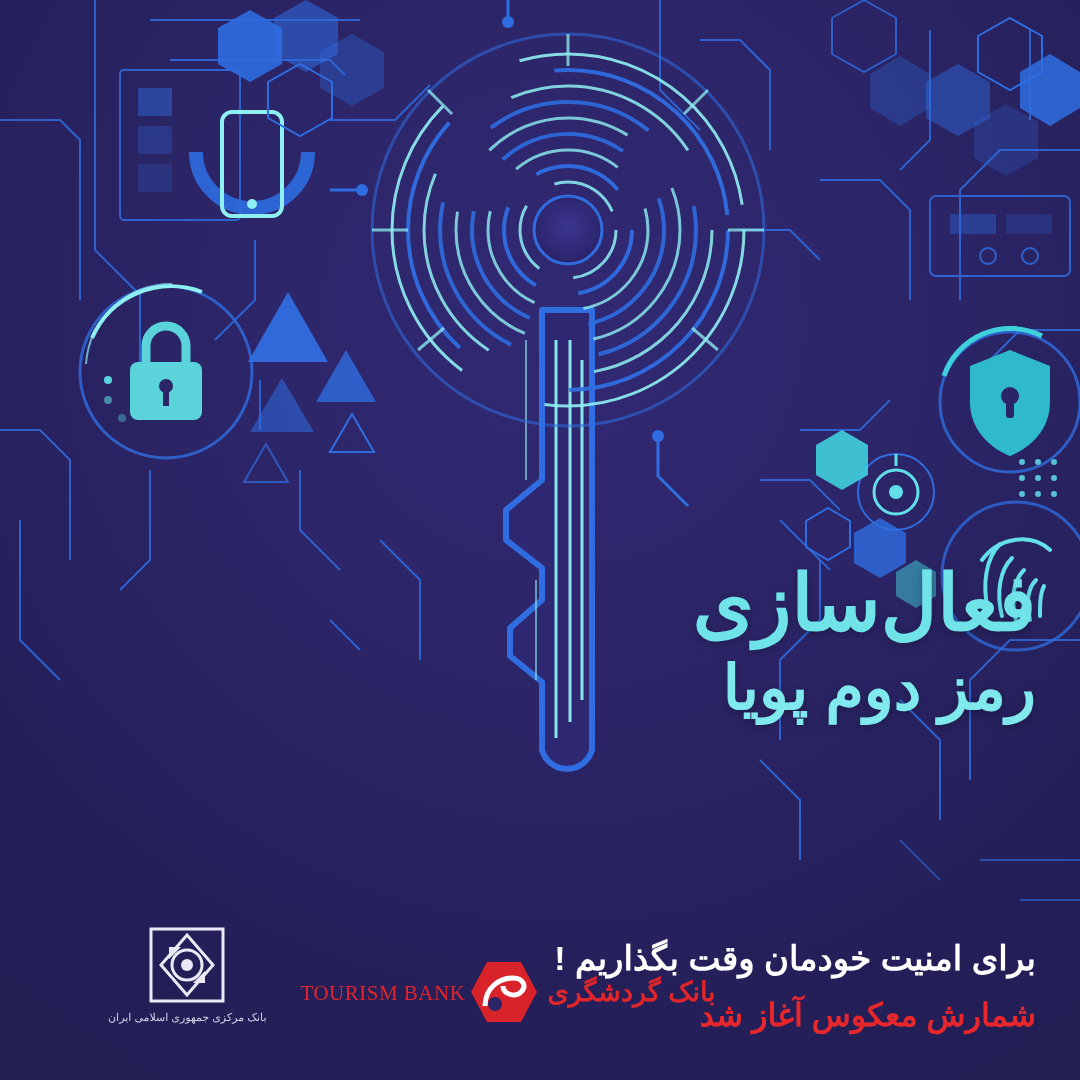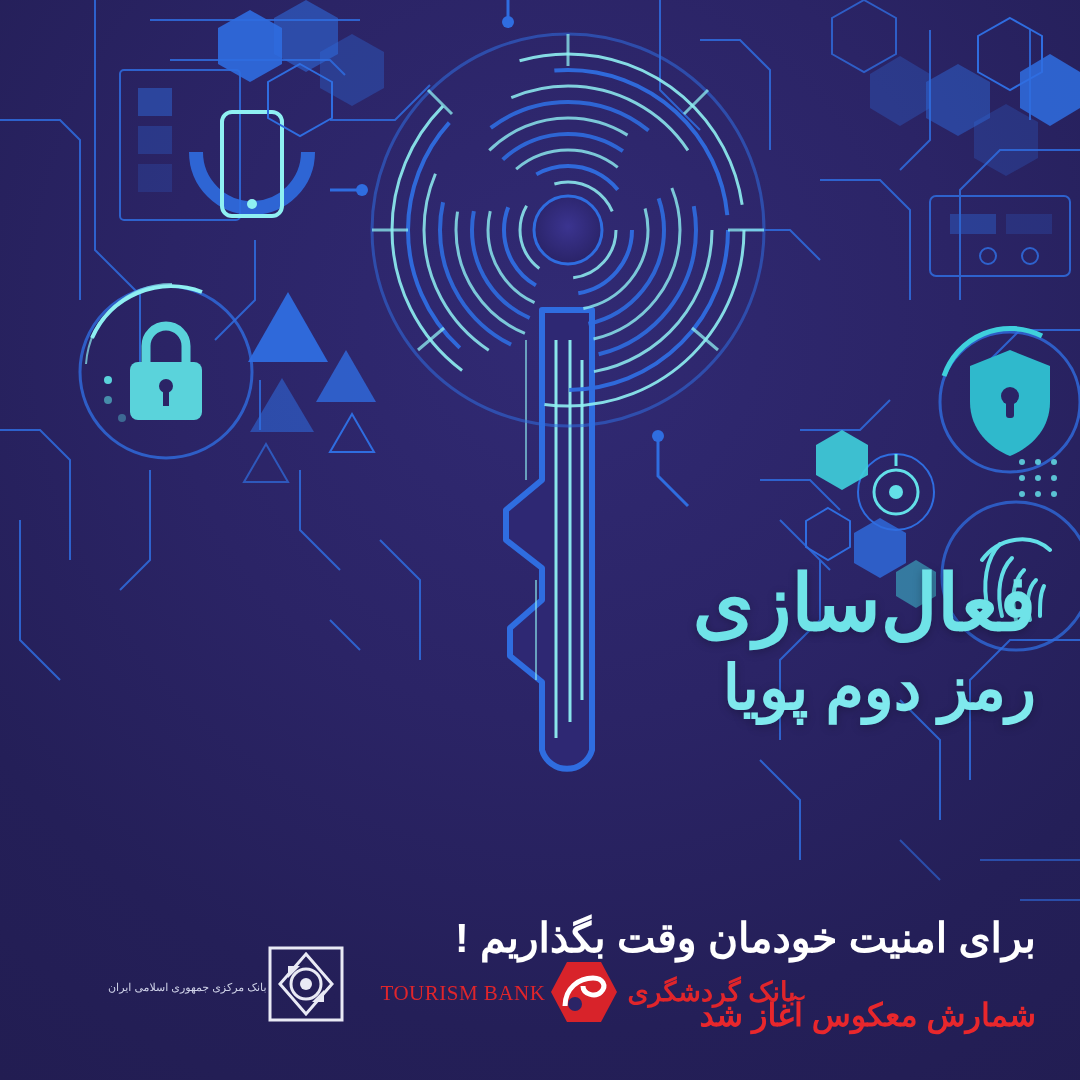--- a/index.html
+++ b/index.html
@@ -35,42 +35,42 @@
     display:block;
     font-size:62px;font-weight:bold;color:#7fe9ee;
     margin-top:6px;
     text-shadow:0 2px 10px rgba(0,0,0,.25);
   }
   
   .bottom{
     position:absolute;right:44px;bottom:46px;text-align:right;direction:rtl;
   }
   .bottom .b1{
-    display:block;font-size:41px;font-weight:bold;color:#ffffff;
-    margin-bottom:34px;
+    display:block;font-size:34px;font-weight:bold;color:#ffffff;
+    margin-bottom:18px;
   }
   .bottom .b2{
     display:block;font-size:32px;font-weight:bold;color:#e8272c;
   }
   
   .logos{
     position:absolute;left:108px;bottom:56px;
     display:flex;align-items:flex-end;gap:34px;
   }
   .logo-bank{display:flex;flex-direction:row;align-items:center;}
   .logo-bank .bank-row{display:flex;align-items:center;gap:10px;}
   .logo-bank .bank-fa{
     color:#e0252b;font-size:27px;font-weight:bold;direction:rtl;
     font-family:"Liberation Sans",sans-serif;letter-spacing:-1px;
   }
   .logo-bank .bank-en{
     color:#e0252b;font-size:21px;font-weight:normal;letter-spacing:.5px;
     font-family:"Liberation Serif",serif;margin-top:3px;
   }
-  .logo-cbi{display:flex;flex-direction:row;align-items:center;}
+  .logo-cbi{display:flex;flex-direction:column;align-items:center;}
   .logo-cbi .cbi-cap{
     color:#cfd2e8;font-size:11px;margin-top:6px;direction:rtl;
     letter-spacing:0px;
   }
 </style>
 </head>
 <body>
 
 <div class="poster">
 

